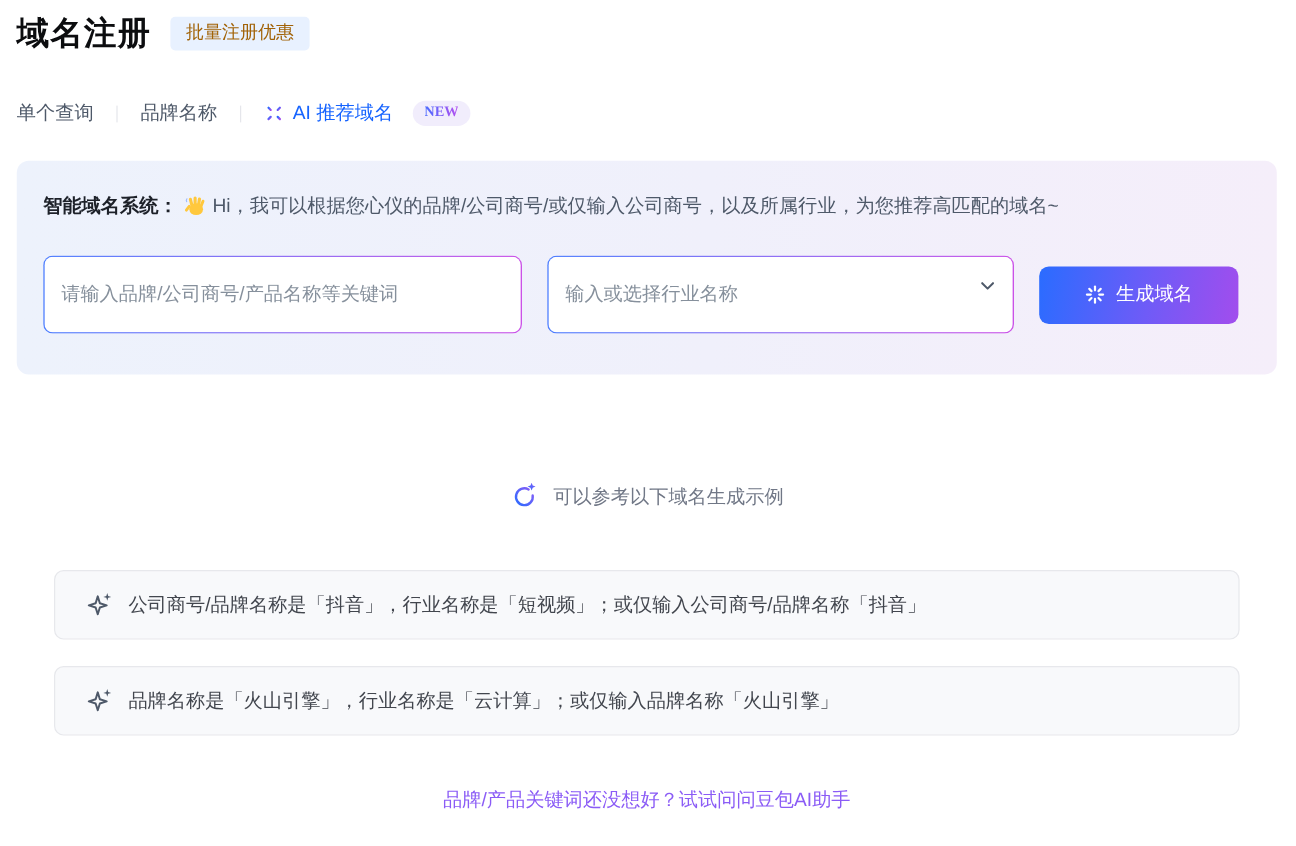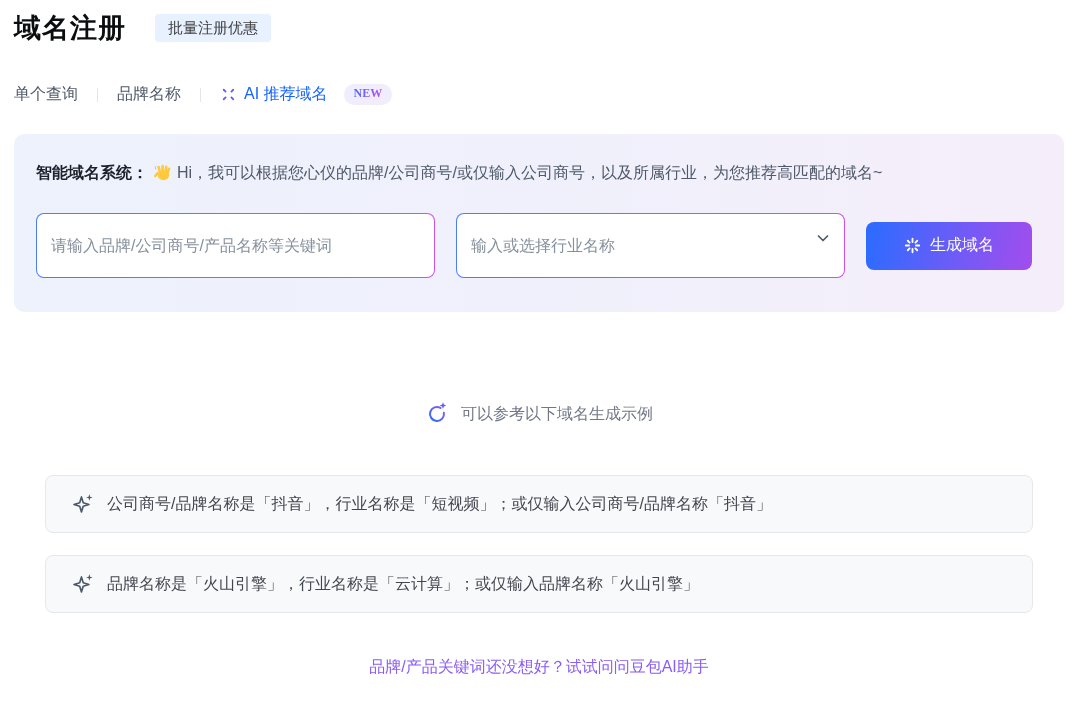--- a/index.html
+++ b/index.html
@@ -5,24 +5,24 @@
   * { box-sizing: border-box; }
   html, body { margin: 0; padding: 0; }
   body {
     width: 1080px; height: 705px; background: #ffffff;
     font-family: "Liberation Sans", "DejaVu Sans", sans-serif;
     color: #1d2129; overflow: hidden;
   }
   .page { padding: 8px 16px 0 14px; }
 
   
-  .header { display: flex; align-items: center; gap: 29px; margin-top: 2px; }
+  .header { display: flex; align-items: center; gap: 16px; margin-top: 2px; }
   .page-title { font-size: 27px; font-weight: 800; margin: 0; color: #0c0d0f; letter-spacing: 1px; }
   .title-badge {
-    background: #e8f1ff; color: #404040; font-size: 15px;
+    background: #e8f1ff; color: #a16207; font-size: 15px;
     padding: 5px 13px; border-radius: 4px; line-height: 1.2; cursor: pointer;
   }
 
   
   .tabs { display: flex; align-items: center; margin-top: 38px; font-size: 16px; }
   .tab { color: #4e5969; cursor: pointer; display: flex; align-items: center; }
   .tab.active { color: #1664ff; gap: 7px; }
   .tab-divider { width: 1px; height: 14px; background: #e5e6eb; margin: 0 19px; }
   .new-badge {
     margin-left: 9px; background: #f1edfc; border-radius: 20px;

